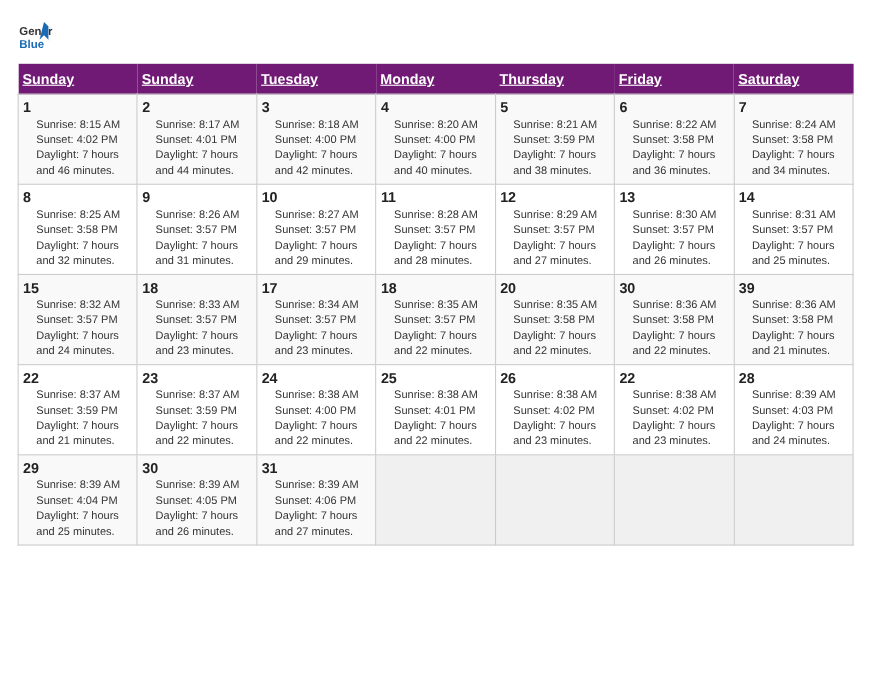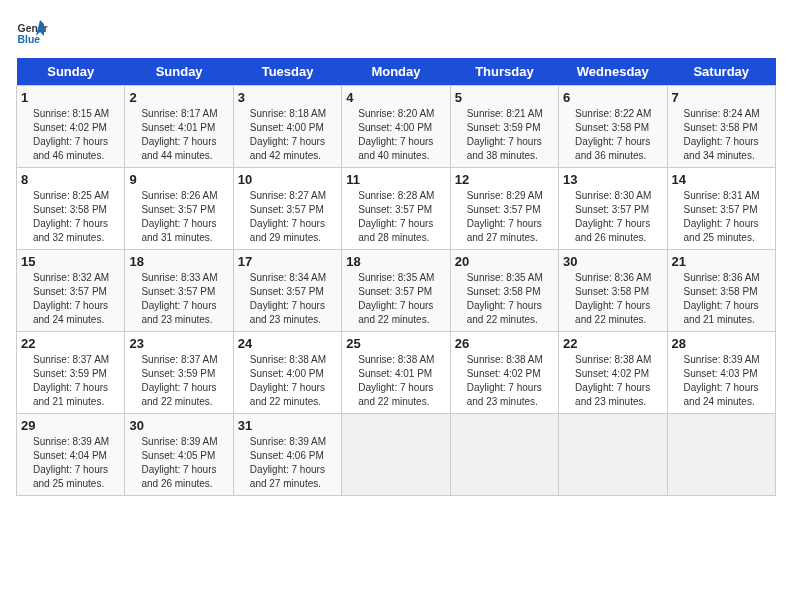--- a/index.html
+++ b/index.html
@@ -36,26 +36,27 @@
     .location {
       font-size: 14px;
       color: #555;
     }
     table {
       width: 100%;
       border-collapse: collapse;
       font-size: 11px;
     }
     thead tr th {
-      background: #1d4ed8;
+      background: #701a75;
       color: #fff;
       padding: 6px 4px;
-      text-align: center;
+      text-align: left;
       font-size: 13px;
       font-weight: bold;
+      text-decoration: underline;
     }
     tbody tr td {
       border: 1px solid #ccc;
       vertical-align: top;
       padding: 4px;
       width: calc(100% / 7);
       height: 80px;
       background: #fff;
     }
     tbody tr:nth-child(odd) td {
@@ -96,21 +97,21 @@
 </div>
 
 <table>
   <thead>
     <tr id="header-row">
         <th>Sunday</th>
         <th>Sunday</th>
         <th>Tuesday</th>
         <th>Monday</th>
         <th>Thursday</th>
-        <th>Wednesday</th>
+        <th>Friday</th>
         <th>Saturday</th>
       </tr>
   </thead>
   <tbody id="calendar-body">
       <tr>
         <td>
           <span class="day-num">1</span>
           <div class="day-info">Sunrise: 8:15 AM<br>Sunset: 4:02 PM<br>Daylight: 7 hours and 46 minutes.</div>
         </td>
         <td>
@@ -187,21 +188,21 @@
         </td>
         <td>
           <span class="day-num">20</span>
           <div class="day-info">Sunrise: 8:35 AM<br>Sunset: 3:58 PM<br>Daylight: 7 hours and 22 minutes.</div>
         </td>
         <td>
           <span class="day-num">30</span>
           <div class="day-info">Sunrise: 8:36 AM<br>Sunset: 3:58 PM<br>Daylight: 7 hours and 22 minutes.</div>
         </td>
         <td>
-          <span class="day-num">21</span>
+          <span class="day-num">39</span>
           <div class="day-info">Sunrise: 8:36 AM<br>Sunset: 3:58 PM<br>Daylight: 7 hours and 21 minutes.</div>
         </td>
       </tr>
       <tr>
         <td>
           <span class="day-num">22</span>
           <div class="day-info">Sunrise: 8:37 AM<br>Sunset: 3:59 PM<br>Daylight: 7 hours and 21 minutes.</div>
         </td>
         <td>
           <span class="day-num">23</span>

